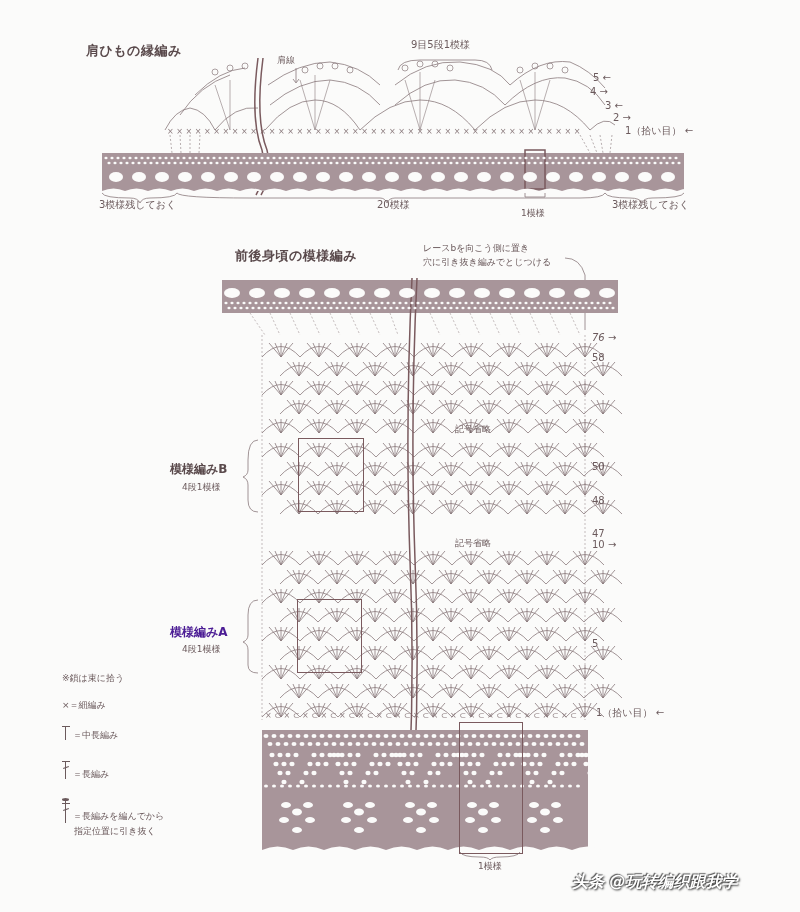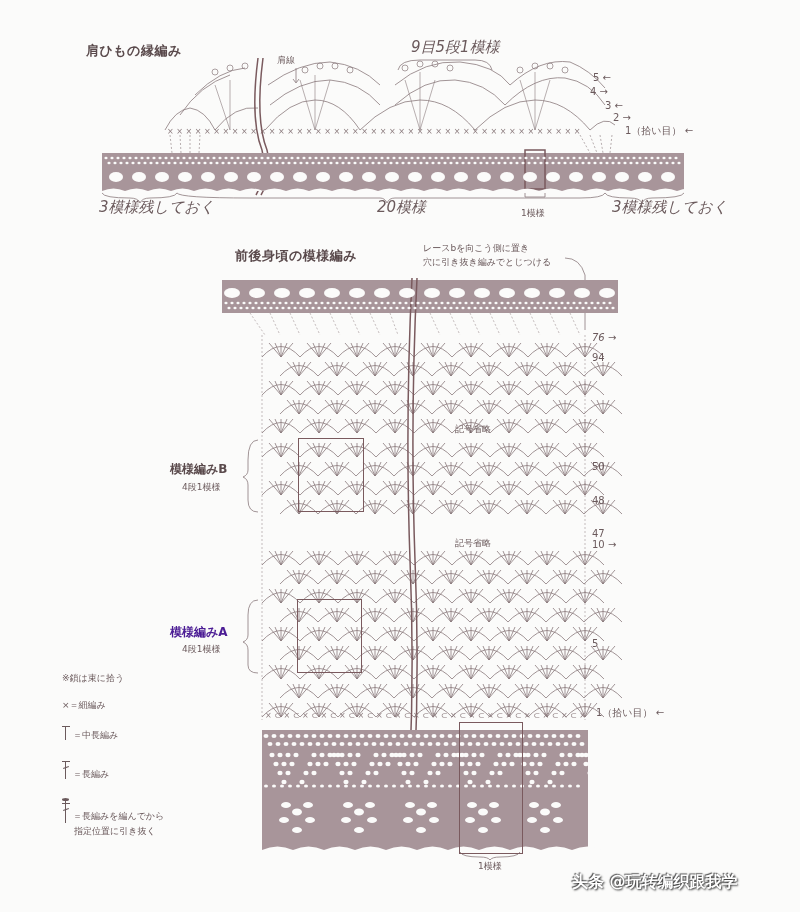--- a/index.html
+++ b/index.html
@@ -1,20 +1,20 @@
 <!DOCTYPE html>
 <html><head>
 <meta charset="utf-8">
 <style>
   html,body{margin:0;padding:0;}
   body{width:800px;height:912px;background:#fbfbfa;position:relative;overflow:hidden;font-family:"DejaVu Sans","Liberation Sans",sans-serif;color:#6b5a5c;}
   .abs{position:absolute;}
   .title{font-size:13px;font-weight:bold;color:#5a4a4c;letter-spacing:0.5px;}
   .small{font-size:9px;color:#6b5a5c;}
-  .med{font-size:15px;color:#6b5a5c;font-style:italic;}
+  .med{font-size:10px;color:#6b5a5c;}
   .legend-item{position:absolute;font-size:9px;color:#6b5a5c;}
   .rowlbl{position:absolute;font-size:10px;color:#6b5a5c;}
   .box{position:absolute;border:1.5px solid #7a5a5e;}
   .watermark{position:absolute;font-size:16px;color:#fff;text-shadow:1px 1px 2px #333,-1px -1px 1px #555;font-weight:bold;}
   svg{position:absolute;left:0;top:0;}
 </style>
 </head>
 <body>
 
 <div class="abs title" style="left:86px;top:42px;">肩ひもの縁編み</div>
@@ -1820,21 +1820,21 @@
 <div class="abs small" style="left:423px;top:256px;">穴に引き抜き編みでとじつける</div>
 <div class="abs small" style="left:455px;top:423px;">記号省略</div>
 <div class="abs small" style="left:455px;top:537px;">記号省略</div>
 
 <div class="abs" style="left:170px;top:461px;font-size:12px;font-weight:bold;color:#5a4a4c;">模様編みB</div>
 <div class="abs small" style="left:182px;top:481px;">4段1模様</div>
 <div class="abs" style="left:170px;top:624px;font-size:12px;font-weight:bold;color:#4c1d95;">模様編みA</div>
 <div class="abs small" style="left:182px;top:643px;">4段1模様</div>
 
 <div class="rowlbl" style="left:592px;top:332px;font-style:italic;"><span>76</span> <span>→</span></div>
-<div class="rowlbl" style="left:592px;top:352px;"><span>94</span></div>
+<div class="rowlbl" style="left:592px;top:352px;"><span>58</span></div>
 <div class="rowlbl" style="left:592px;top:461px;"><span>50</span></div>
 <div class="rowlbl" style="left:592px;top:495px;"><span>48</span></div>
 <div class="rowlbl" style="left:592px;top:517px;margin-top:11px;"><span>47</span></div>
 <div class="rowlbl" style="left:592px;top:539px;"><span>10</span> <span>→</span></div>
 <div class="rowlbl" style="left:592px;top:638px;"><span>5</span></div>
 <div class="rowlbl" style="left:596px;top:706px;"><span>1（拾い目）</span> <span>←</span></div>
 
 <div class="abs small" style="left:478px;top:860px;">1模様</div>
 
 <div class="legend-item" style="left:62px;top:672px;">※鎖は束に拾う</div>
@@ -1845,13 +1845,13 @@
   <span style="display:inline-block;width:8px;height:14px;border-left:1px solid #6b5a5c;position:relative;left:3px;top:2px;"><span style="position:absolute;left:-4px;top:0;width:8px;border-top:1px solid #6b5a5c;"></span></span><span style="margin-left:2px;">＝中長編み</span>
 </div>
 <div class="legend-item" style="left:62px;top:759px;">
   <span style="display:inline-block;width:8px;height:18px;border-left:1px solid #6b5a5c;position:relative;left:3px;top:2px;"><span style="position:absolute;left:-4px;top:0;width:8px;border-top:1px solid #6b5a5c;"></span><span style="position:absolute;left:-3px;top:6px;width:6px;border-top:1px solid #6b5a5c;transform:rotate(-20deg);"></span></span><span style="margin-left:2px;">＝長編み</span>
 </div>
 <div class="legend-item" style="left:62px;top:797px;">
   <span style="display:inline-block;width:8px;height:22px;border-left:1px solid #6b5a5c;position:relative;left:3px;top:4px;"><span style="position:absolute;left:-4px;top:-3px;width:7px;height:3px;background:#6b5a5c;border-radius:50%;"></span><span style="position:absolute;left:-4px;top:2px;width:8px;border-top:1px solid #6b5a5c;"></span><span style="position:absolute;left:-3px;top:8px;width:6px;border-top:1px solid #6b5a5c;transform:rotate(-20deg);"></span></span><span style="margin-left:2px;">＝長編みを編んでから</span>
   <div style="margin-left:12px;margin-top:2px;">指定位置に引き抜く</div>
 </div>
 
-<div class="watermark" style="left:572px;top:872px;">头条 @玩转编织跟我学</div>
+<div class="watermark" style="left:572px;top:872px;font-style:italic;">头条 @玩转编织跟我学</div>
 
 </body></html>

